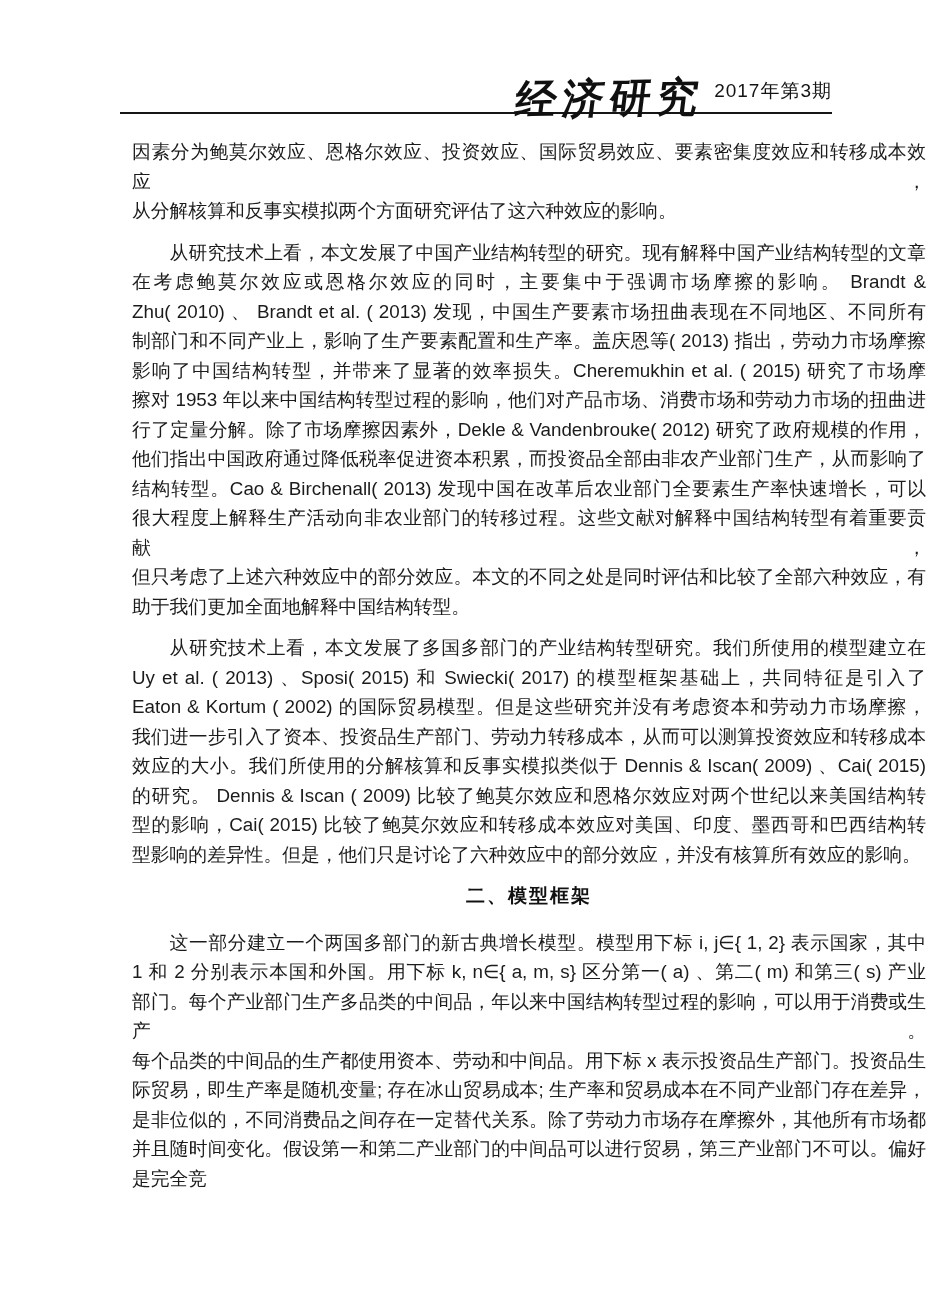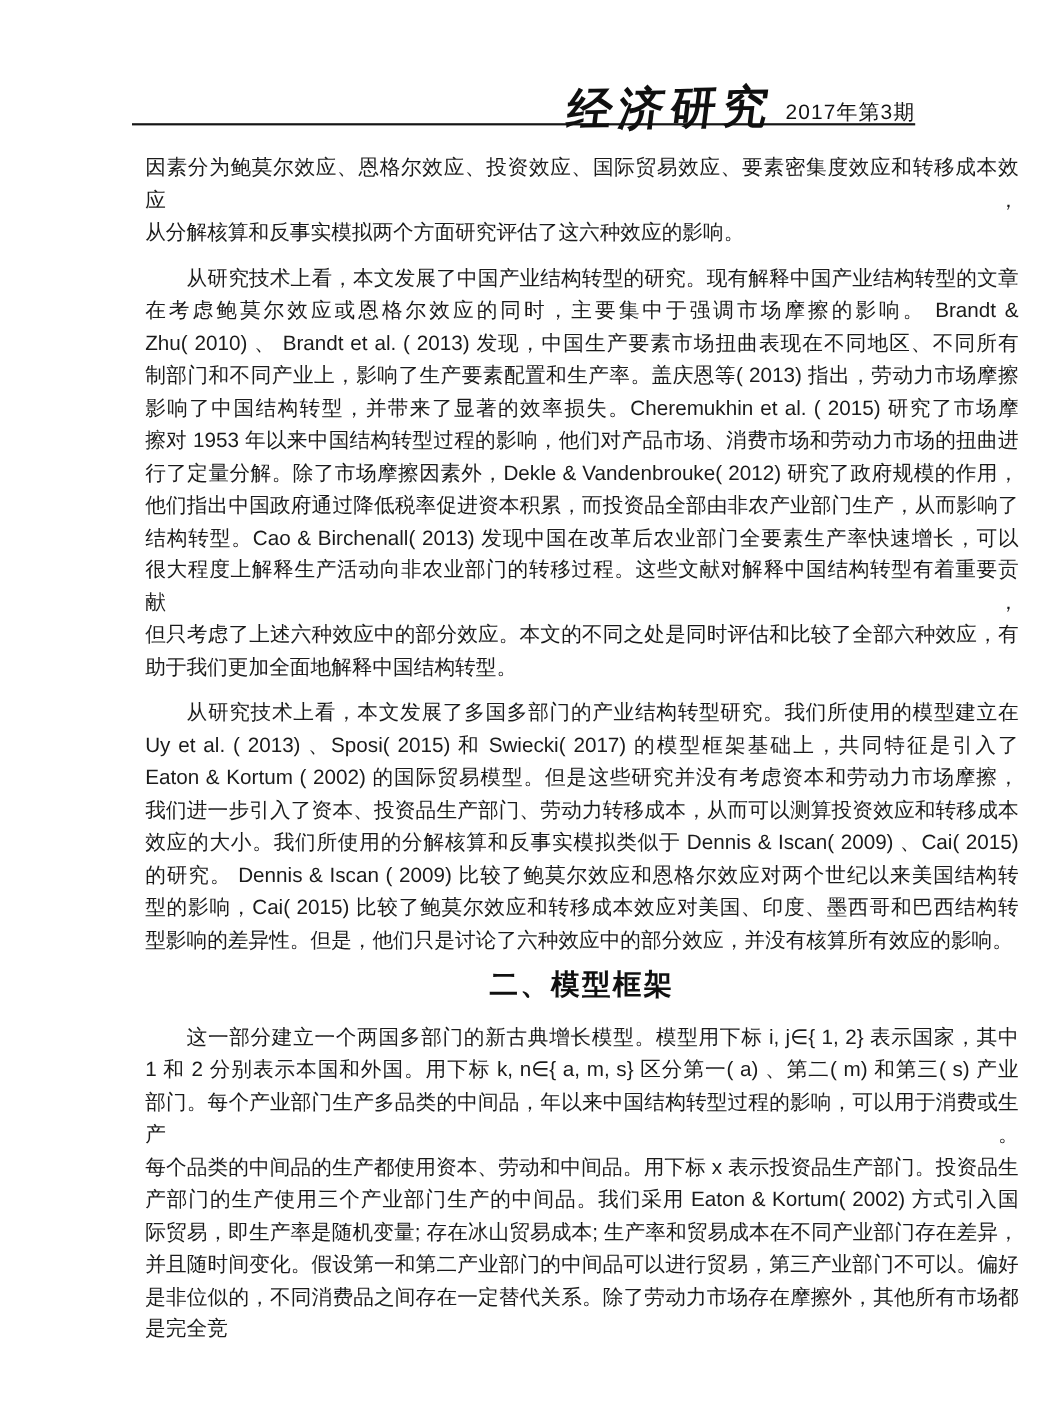--- a/index.html
+++ b/index.html
@@ -34,38 +34,38 @@
     line-height: 1;
     margin-bottom: -7px;
     transform: skewX(-8deg) rotate(-1deg);
     color: #101010;
   }
   .issue-label {
     display: inline-block;
     font-size: 19px;
     line-height: 1;
     margin-left: 10px;
-    margin-bottom: 0;
+    margin-bottom: 12px;
     letter-spacing: 1px;
     color: #131313;
     white-space: nowrap;
   }
   .article-body {
     margin-top: 23px;
     font-size: 18.8px;
     line-height: 29.5px;
     color: #1b1b1b;
   }
   .paragraph { margin: 12px; }
   .line { text-align: justify; }
   .line.fill { text-align: justify; text-align-last: justify; }
   .line.indent { text-indent: 2em; }
   .section-heading {
     text-align: center;
-    font-size: 26px;
+    font-size: 19px;
     font-weight: bold;
     letter-spacing: 2px;
     line-height: 29.5px;
     margin-top: 7px;
     margin-bottom: 17px;
     color: #111111;
   }
 </style>
 </head>
 <body>
@@ -104,21 +104,20 @@
           <div class="line fill">的研究。 Dennis &amp; Iscan ( 2009) 比较了鲍莫尔效应和恩格尔效应对两个世纪以来美国结构转</div>
           <div class="line fill">型的影响，Cai( 2015) 比较了鲍莫尔效应和转移成本效应对美国、印度、墨西哥和巴西结构转</div>
           <div class="line">型影响的差异性。但是，他们只是讨论了六种效应中的部分效应，并没有核算所有效应的影响。</div>
         </div>
         <div class="section-heading">二、模型框架</div>
         <div class="paragraph">
           <div class="line fill indent">这一部分建立一个两国多部门的新古典增长模型。模型用下标 i, j∈{ 1, 2} 表示国家，其中</div>
           <div class="line fill">1 和 2 分别表示本国和外国。用下标 k, n∈{ a, m, s} 区分第一( a) 、第二( m) 和第三( s) 产业</div>
           <div class="line fill">部门。每个产业部门生产多品类的中间品，年以来中国结构转型过程的影响，可以用于消费或生产。</div>
           <div class="line fill">每个品类的中间品的生产都使用资本、劳动和中间品。用下标 x 表示投资品生产部门。投资品生</div>
-          <div class="line fill">产部门的生产使用三个产业部门生产的中间品。我们采用 Eaton &amp; Kortum( 2002) 方式引入国</div>
           <div class="line fill">际贸易，即生产率是随机变量; 存在冰山贸易成本; 生产率和贸易成本在不同产业部门存在差异，</div>
+          <div class="line fill">是非位似的，不同消费品之间存在一定替代关系。除了劳动力市场存在摩擦外，其他所有市场都</div>
           <div class="line fill">并且随时间变化。假设第一和第二产业部门的中间品可以进行贸易，第三产业部门不可以。偏好</div>
-          <div class="line fill">是非位似的，不同消费品之间存在一定替代关系。除了劳动力市场存在摩擦外，其他所有市场都</div>
           <div class="line">是完全竞</div>
         </div>
       </div>
   </div>
 </div>
 
 </body></html>

